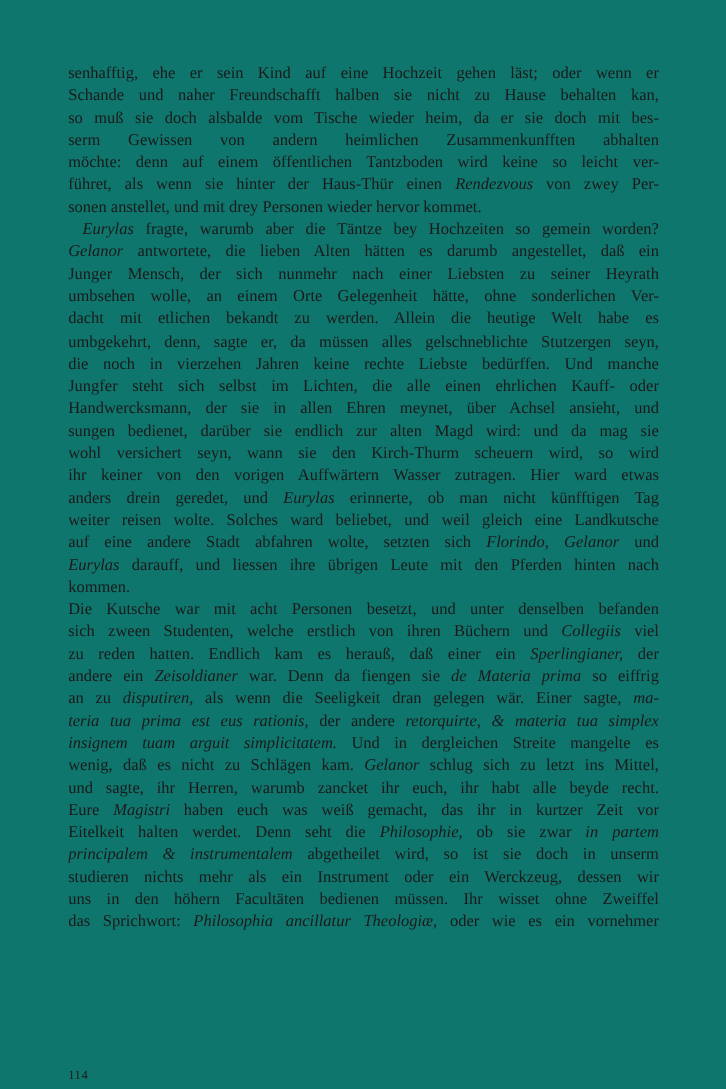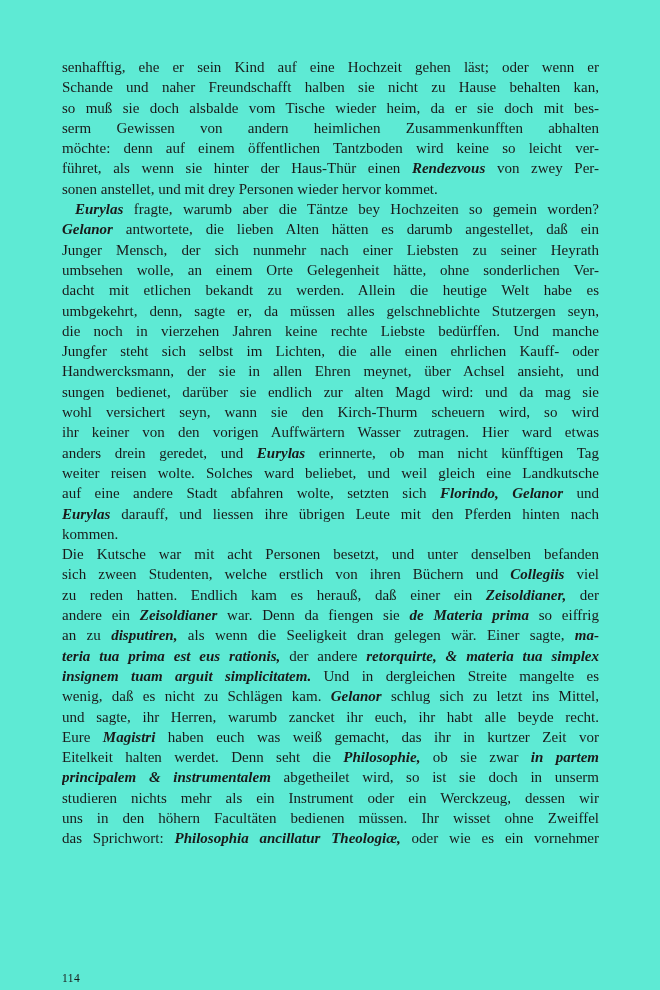--- a/index.html
+++ b/index.html
@@ -4,21 +4,21 @@
 <style>
   html, body {
     margin: 0;
     padding: 0;
     background: #ffffff;
   }
   .page {
     position: relative;
     width: 660px;
     height: 990px;
-    background: #5eead4;
+    background: #0f766e;
     font-family: "Liberation Serif", serif;
     color: #1a1a1a;
     overflow: hidden;
   }
   .text-block {
     position: absolute;
     left: 62px;
     top: 57px;
     width: 537px;
     font-size: 15px;
@@ -36,21 +36,20 @@
   }
   .line.last {
     text-align-last: left;
     -moz-text-align-last: left;
   }
   .para.indent .line:first-child {
     text-indent: 13px;
   }
   .line i {
     font-style: italic;
-    font-weight: bold;
   }
   .heading {
     text-align: center;
     text-align-last: center;
     font-weight: bold;
     font-size: 15.5px;
     letter-spacing: 0.4px;
     margin: 16px 0 18px 0;
     height: 20.3px;
   }
@@ -93,21 +92,21 @@
         <div class="line">ihr keiner von den vorigen Auffwärtern Wasser zutragen. Hier ward etwas</div>
         <div class="line">anders drein geredet, und <i>Eurylas</i> erinnerte, ob man nicht künfftigen Tag</div>
         <div class="line">weiter reisen wolte. Solches ward beliebet, und weil gleich eine Landkutsche</div>
         <div class="line">auf eine andere Stadt abfahren wolte, setzten sich <i>Florindo, Gelanor</i> und</div>
         <div class="line"><i>Eurylas</i> darauff, und liessen ihre übrigen Leute mit den Pferden hinten nach</div>
         <div class="line last">kommen.</div>
       </div>
       <div class="para">
         <div class="line">Die Kutsche war mit acht Personen besetzt, und unter denselben befanden</div>
         <div class="line">sich zween Studenten, welche erstlich von ihren Büchern und <i>Collegiis</i> viel</div>
-        <div class="line">zu reden hatten. Endlich kam es herauß, daß einer ein <i>Zeisoldianer,</i> der</div>
+        <div class="line">zu reden hatten. Endlich kam es herauß, daß einer ein <i>Sperlingianer,</i> der</div>
         <div class="line">andere ein <i>Zeisoldianer</i> war. Denn da fiengen sie <i>de Materia prima</i> so eiffrig</div>
         <div class="line">an zu <i>disputiren,</i> als wenn die Seeligkeit dran gelegen wär. Einer sagte, <i>ma-</i></div>
         <div class="line"><i>teria tua prima est eus rationis,</i> der andere <i>retorquirte, &amp; materia tua simplex</i></div>
         <div class="line"><i>insignem tuam arguit simplicitatem.</i> Und in dergleichen Streite mangelte es</div>
         <div class="line">wenig, daß es nicht zu Schlägen kam. <i>Gelanor</i> schlug sich zu letzt ins Mittel,</div>
         <div class="line">und sagte, ihr Herren, warumb zancket ihr euch, ihr habt alle beyde recht.</div>
         <div class="line">Eure <i>Magistri</i> haben euch was weiß gemacht, das ihr in kurtzer Zeit vor</div>
         <div class="line">Eitelkeit halten werdet. Denn seht die <i>Philosophie,</i> ob sie zwar <i>in partem</i></div>
         <div class="line"><i>principalem &amp; instrumentalem</i> abgetheilet wird, so ist sie doch in unserm</div>
         <div class="line">studieren nichts mehr als ein Instrument oder ein Werckzeug, dessen wir</div>

